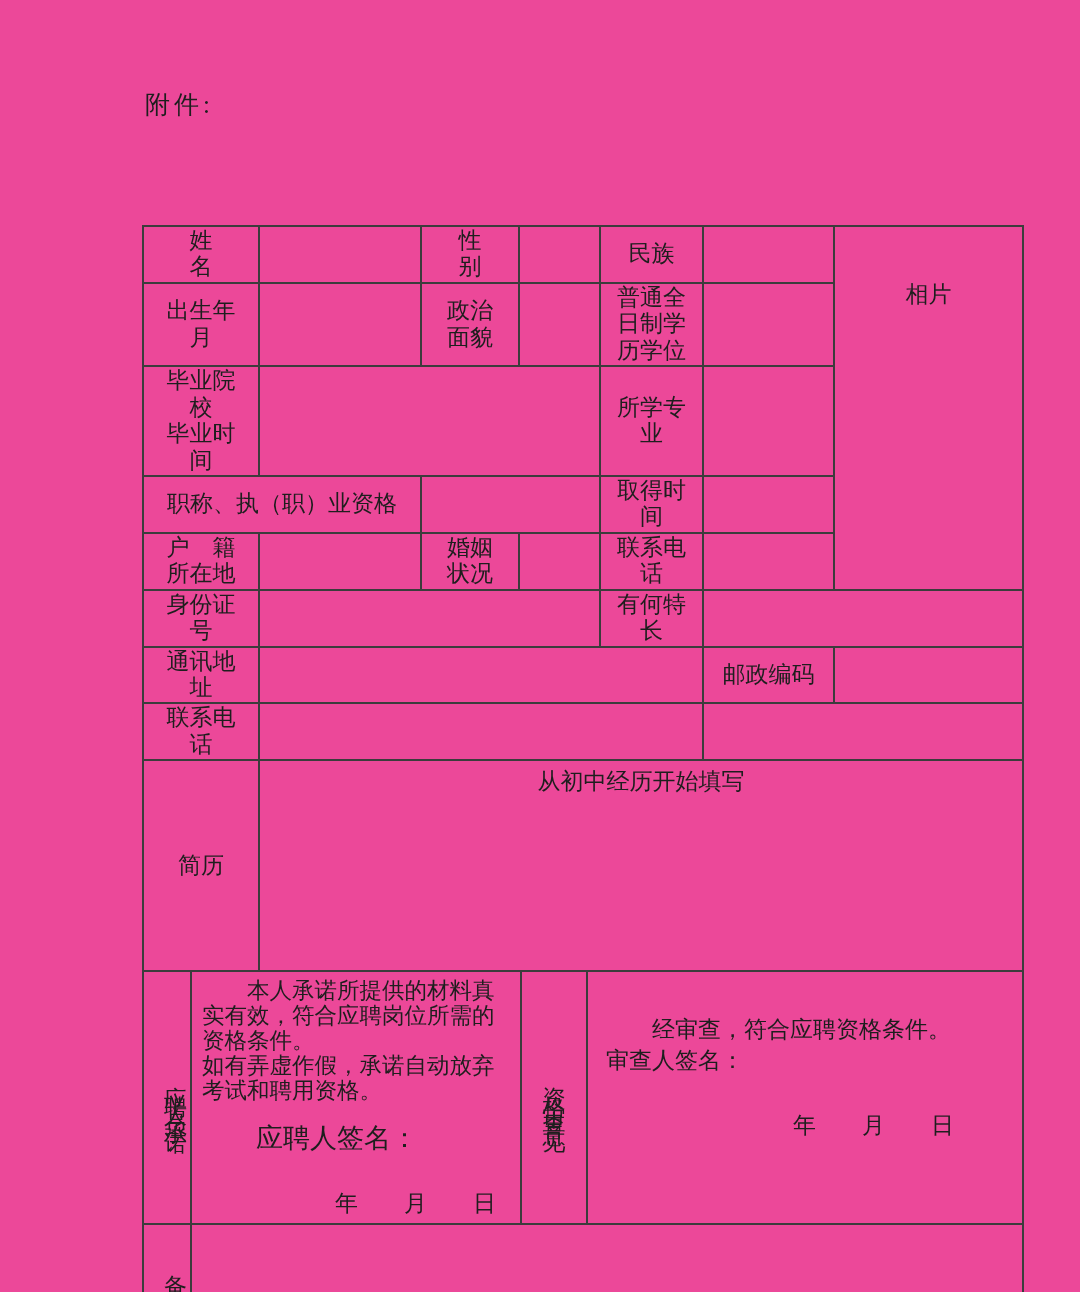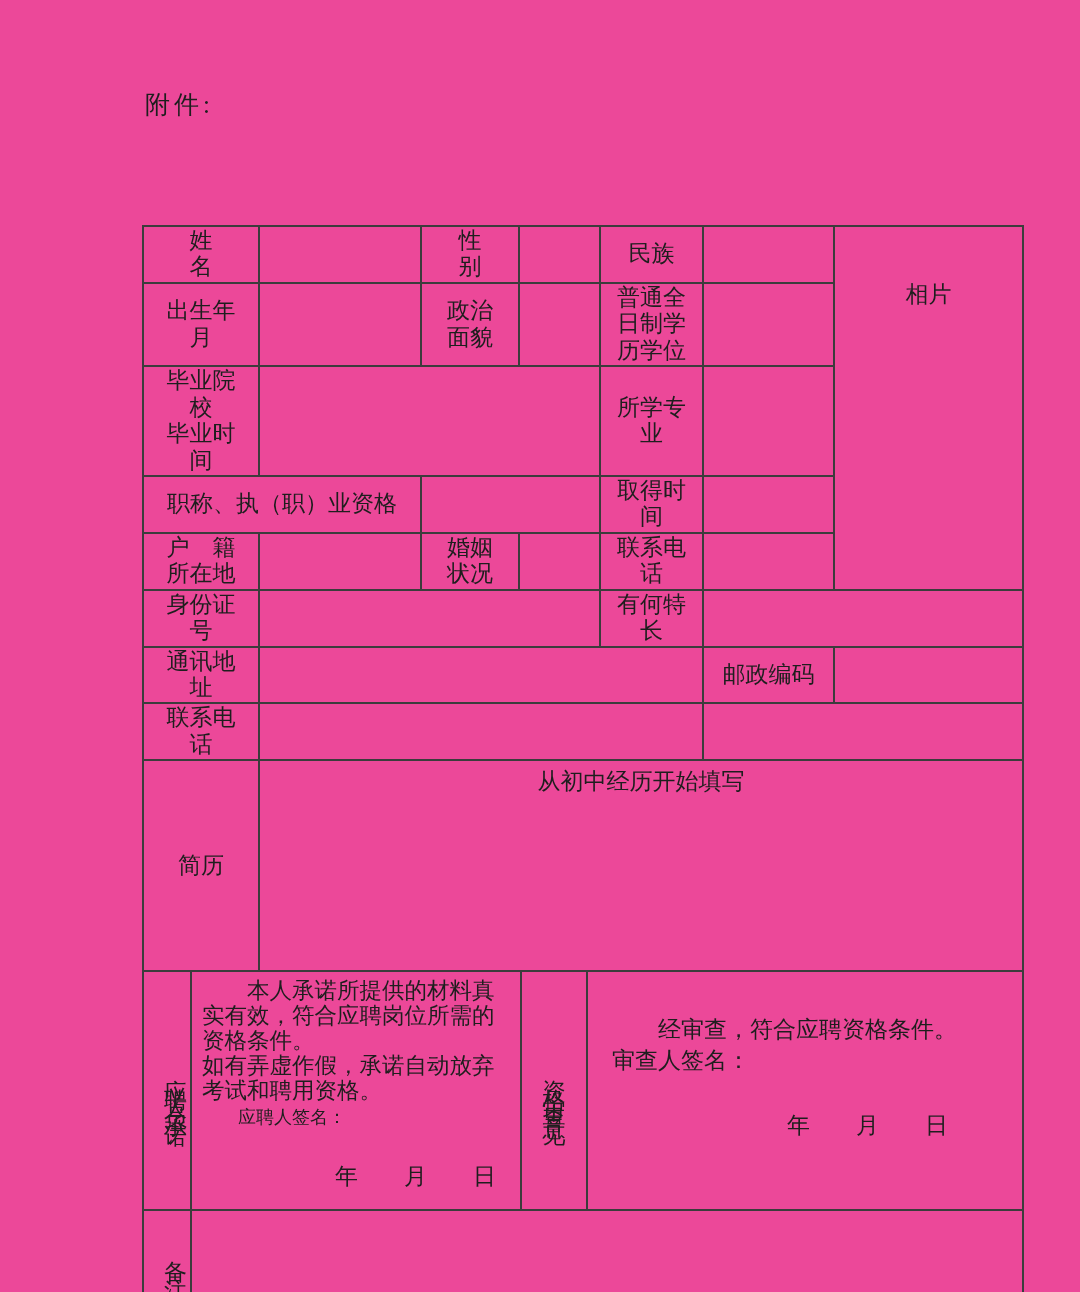--- a/index.html
+++ b/index.html
@@ -57,23 +57,23 @@
     display:inline-block;
     writing-mode:vertical-rl;
     text-orientation:upright;
     letter-spacing:9px;
     font-size:23px;
   }
   .vert-remarks span{ letter-spacing:18px; }
   .commit-cell{ vertical-align:top; padding:6px 10px 4px 10px; }
   .commit-cell p{ margin:0; line-height:25px; font-size:22.5px; }
   .p-indent{ text-indent:2em;font-family:Liberation Serif, serif; }
-  .sign-line{ margin-top:2px; padding-left:2em; font-size:18px; }
+  .sign-line{ margin-top:17px; padding-left:2em; font-size:27px; }
   .date-line-left{ margin-top:32px; text-align:right; padding-right:14px; font-size:23px; }
-  .review-cell{ vertical-align:top; padding:4px 24px; }
+  .review-cell{ vertical-align:top; padding:4px 18px; }
   .review-statement{ margin-top:38px; text-indent:2em; font-size:23px; }
   .review-sign{ font-size:23px; }
   .date-line-right{ margin-top:34px; text-align:right; padding-right:50px; font-size:23px; }
   
   .tb tr:first-child > td{ border-top:none; }
 </style>
 </head>
 <body>
 
 <div class="page">

